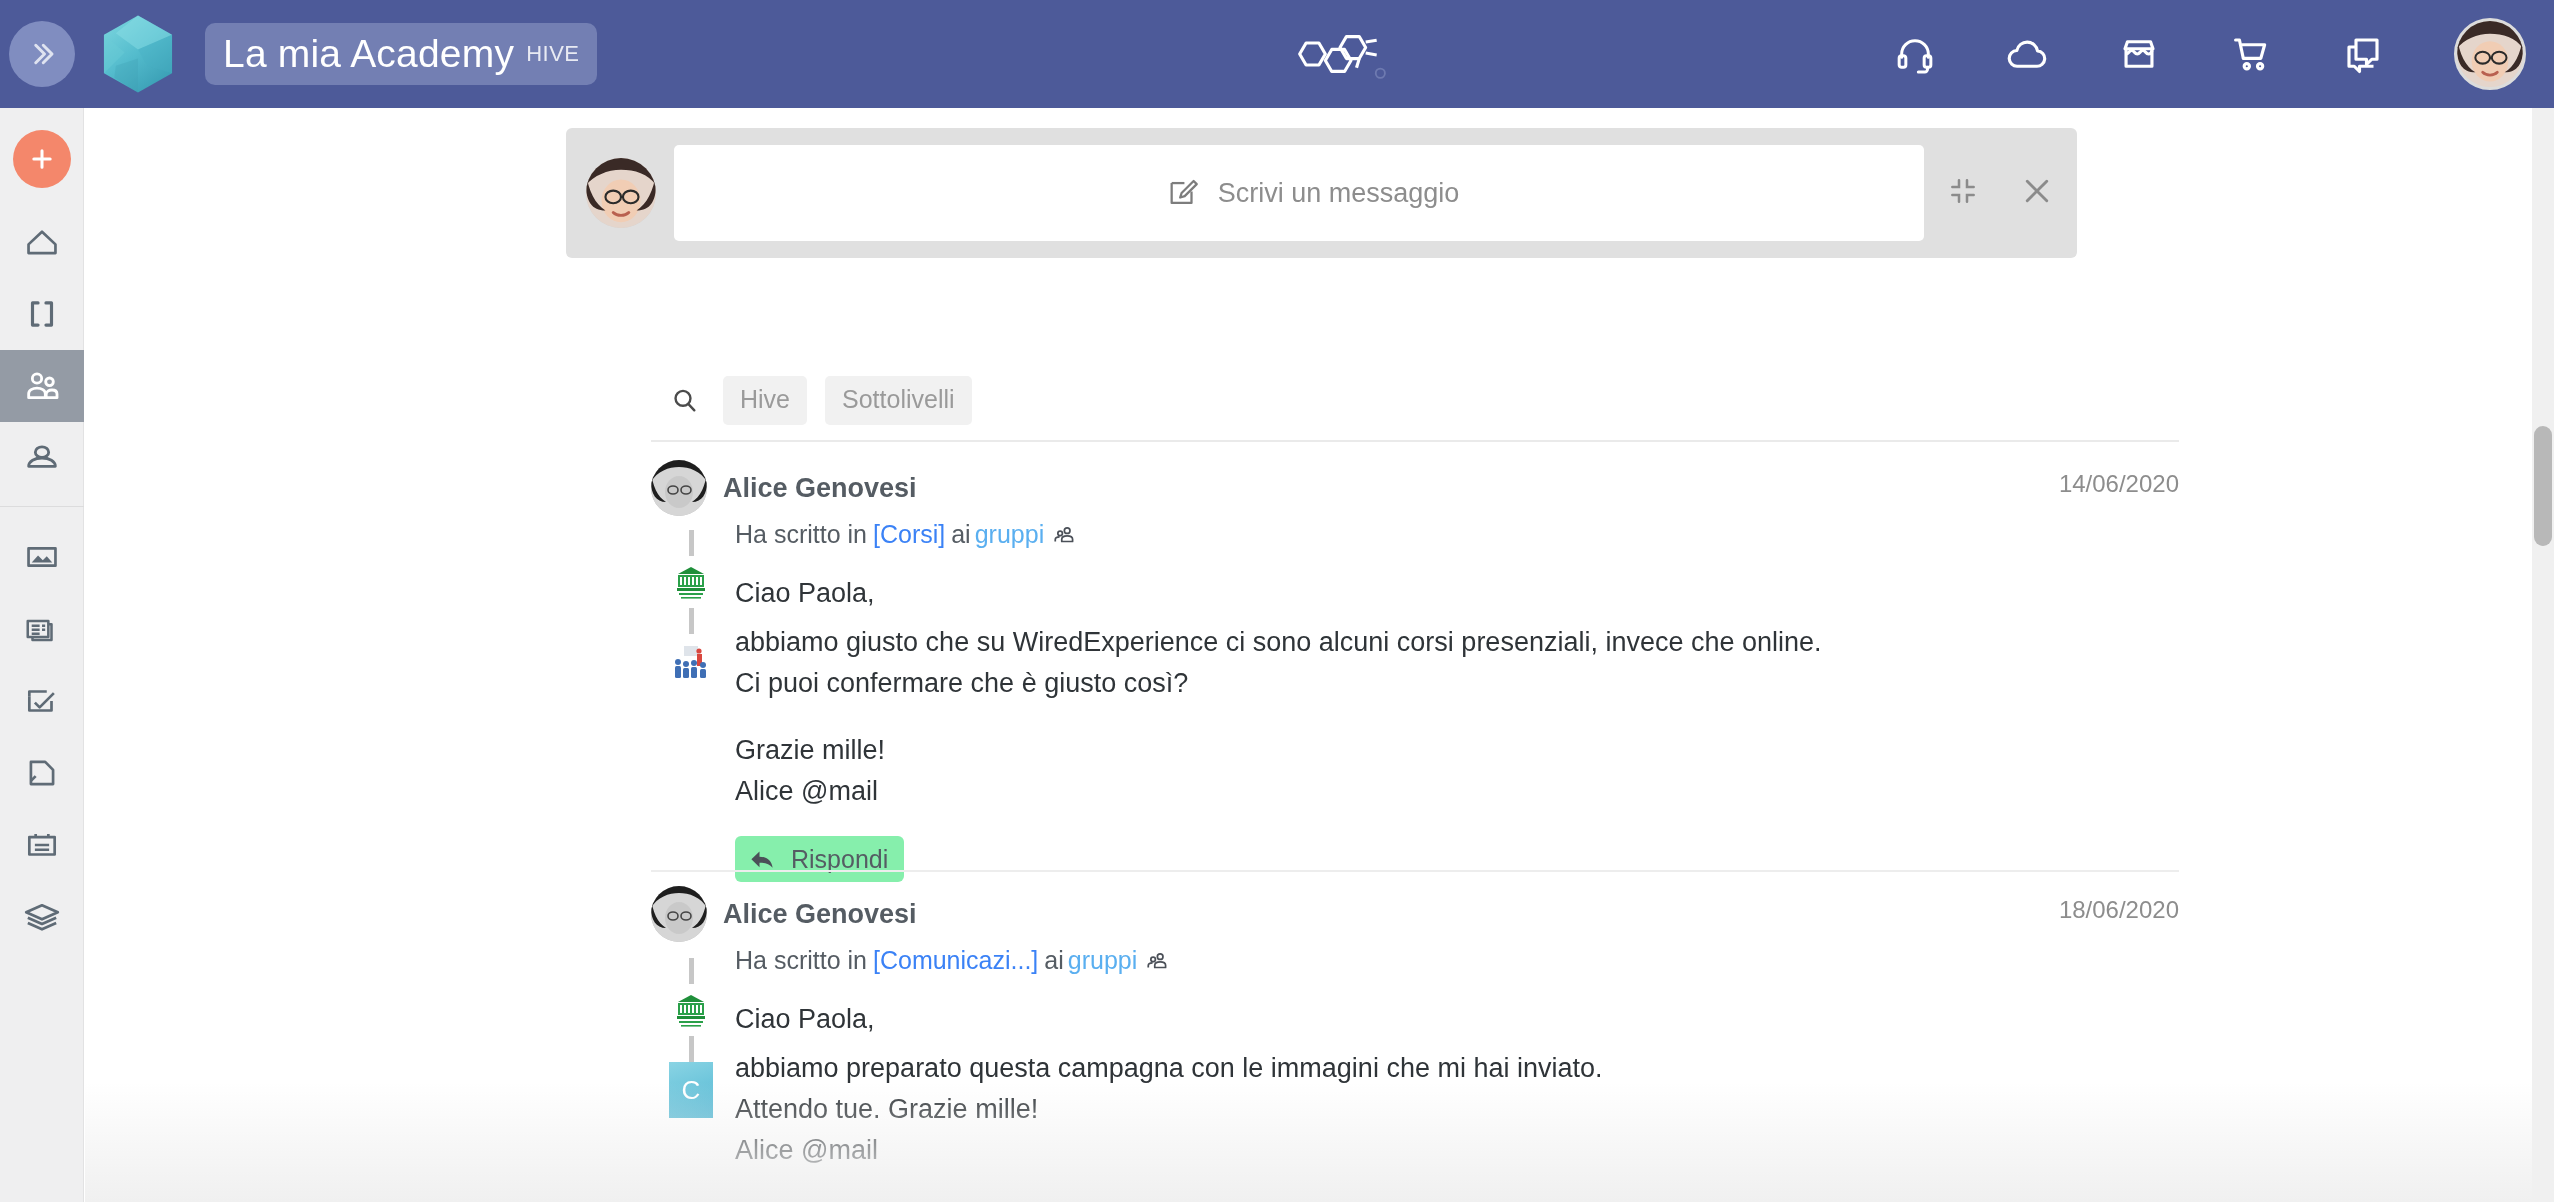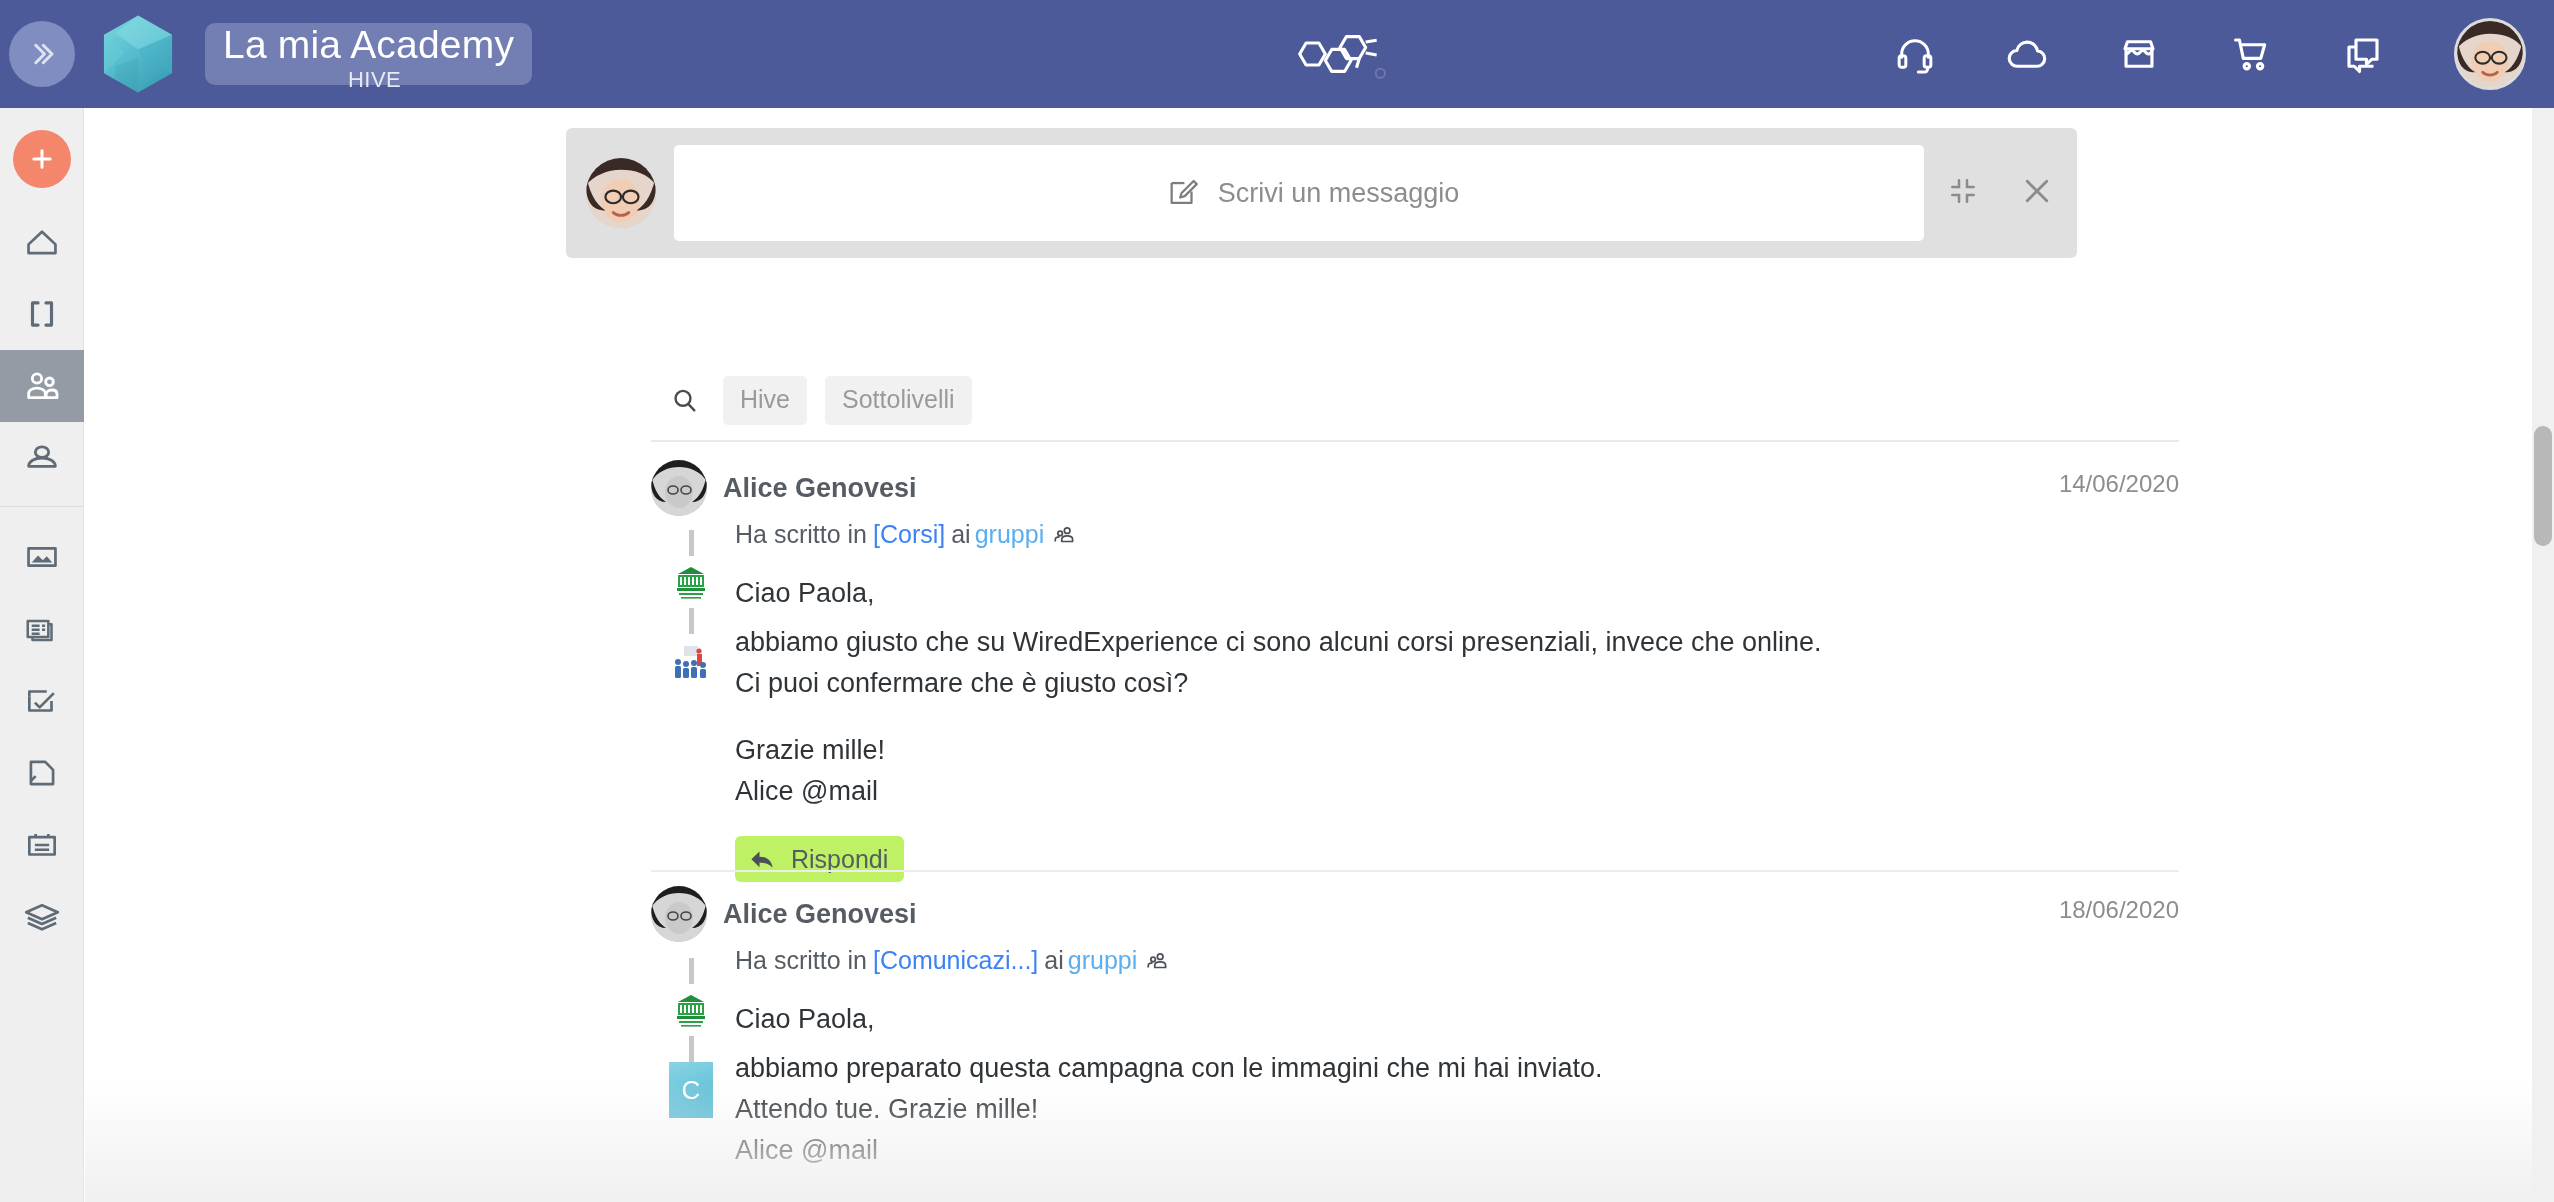--- a/index.html
+++ b/index.html
@@ -30,21 +30,20 @@
 
   .hexlogo { margin-left: 26px; width: 74px; height: 80px; }
 
   .title-pill {
     margin-left: 30px;
     height: 62px;
     background: #737fb3;
     border-radius: 10px;
     display: flex; align-items: center;
     padding: 0 18px 0 18px;
-    flex-direction: column;
   }
   .title-main {
     color: #ffffff;
     font-size: 39px;
     font-weight: 500;
     letter-spacing: 0.2px;
     white-space: nowrap;
   }
   .title-sub {
     color: #e8eaf3;
@@ -204,21 +203,21 @@
     position: absolute; left: 574px;
     width: 64px;
     display: flex; flex-direction: column; align-items: center;
   }
   .tl-bar { width: 5px; height: 26px; background: #c7c7c7; }
   .tl-thumb { width: 40px; height: 40px; margin: 6px 0; }
 
   .reply-btn {
     margin-left: 84px; margin-top: 24px;
     display: inline-flex; align-items: center;
-    background: #bef264;
+    background: #86efac;
     border-radius: 6px;
     padding: 8px 16px 8px 12px;
     cursor: pointer;
   }
   .reply-label { font-size: 25px; color: #555c63; margin-left: 14px; }
 
   
   .scroll-track {
     position: absolute; right: 0; top: 108px;
     width: 22px; height: 1094px; background: #f0f0f0;

